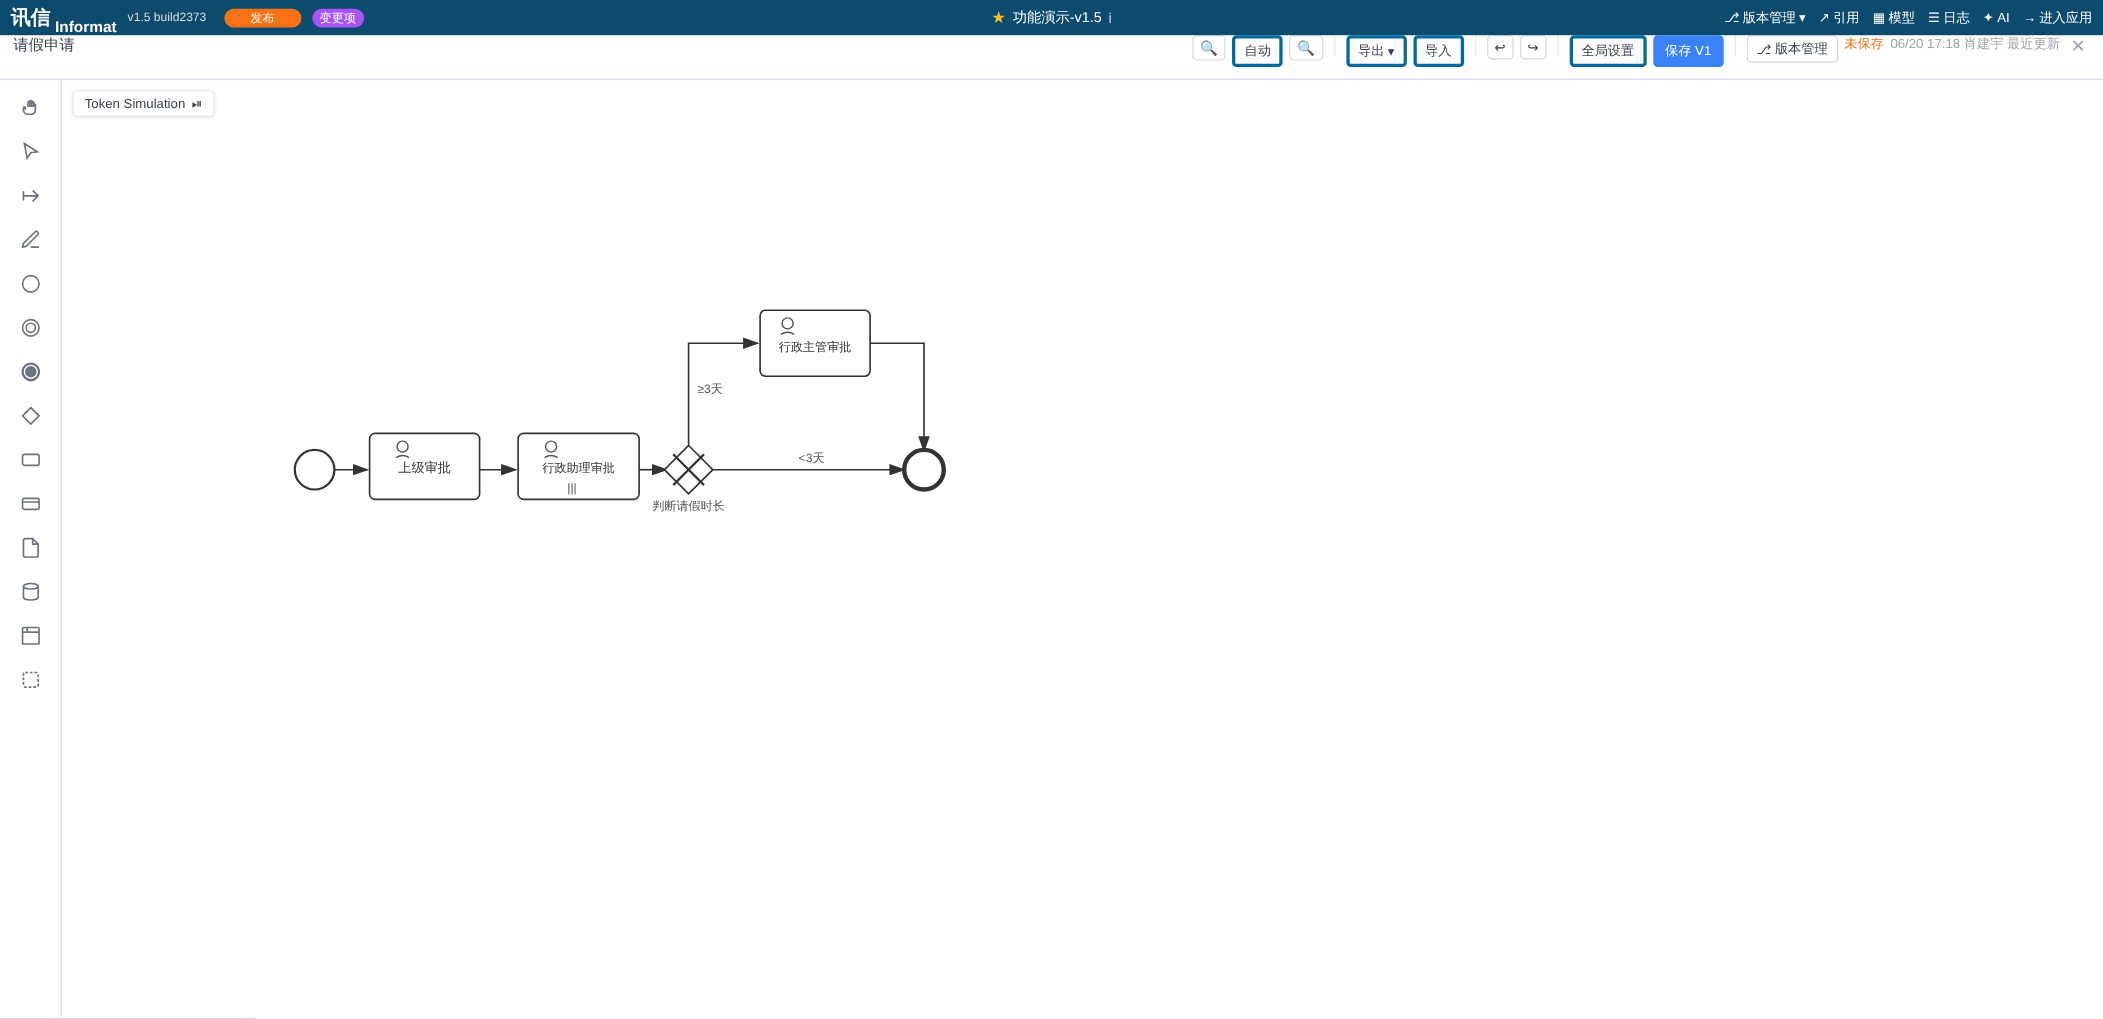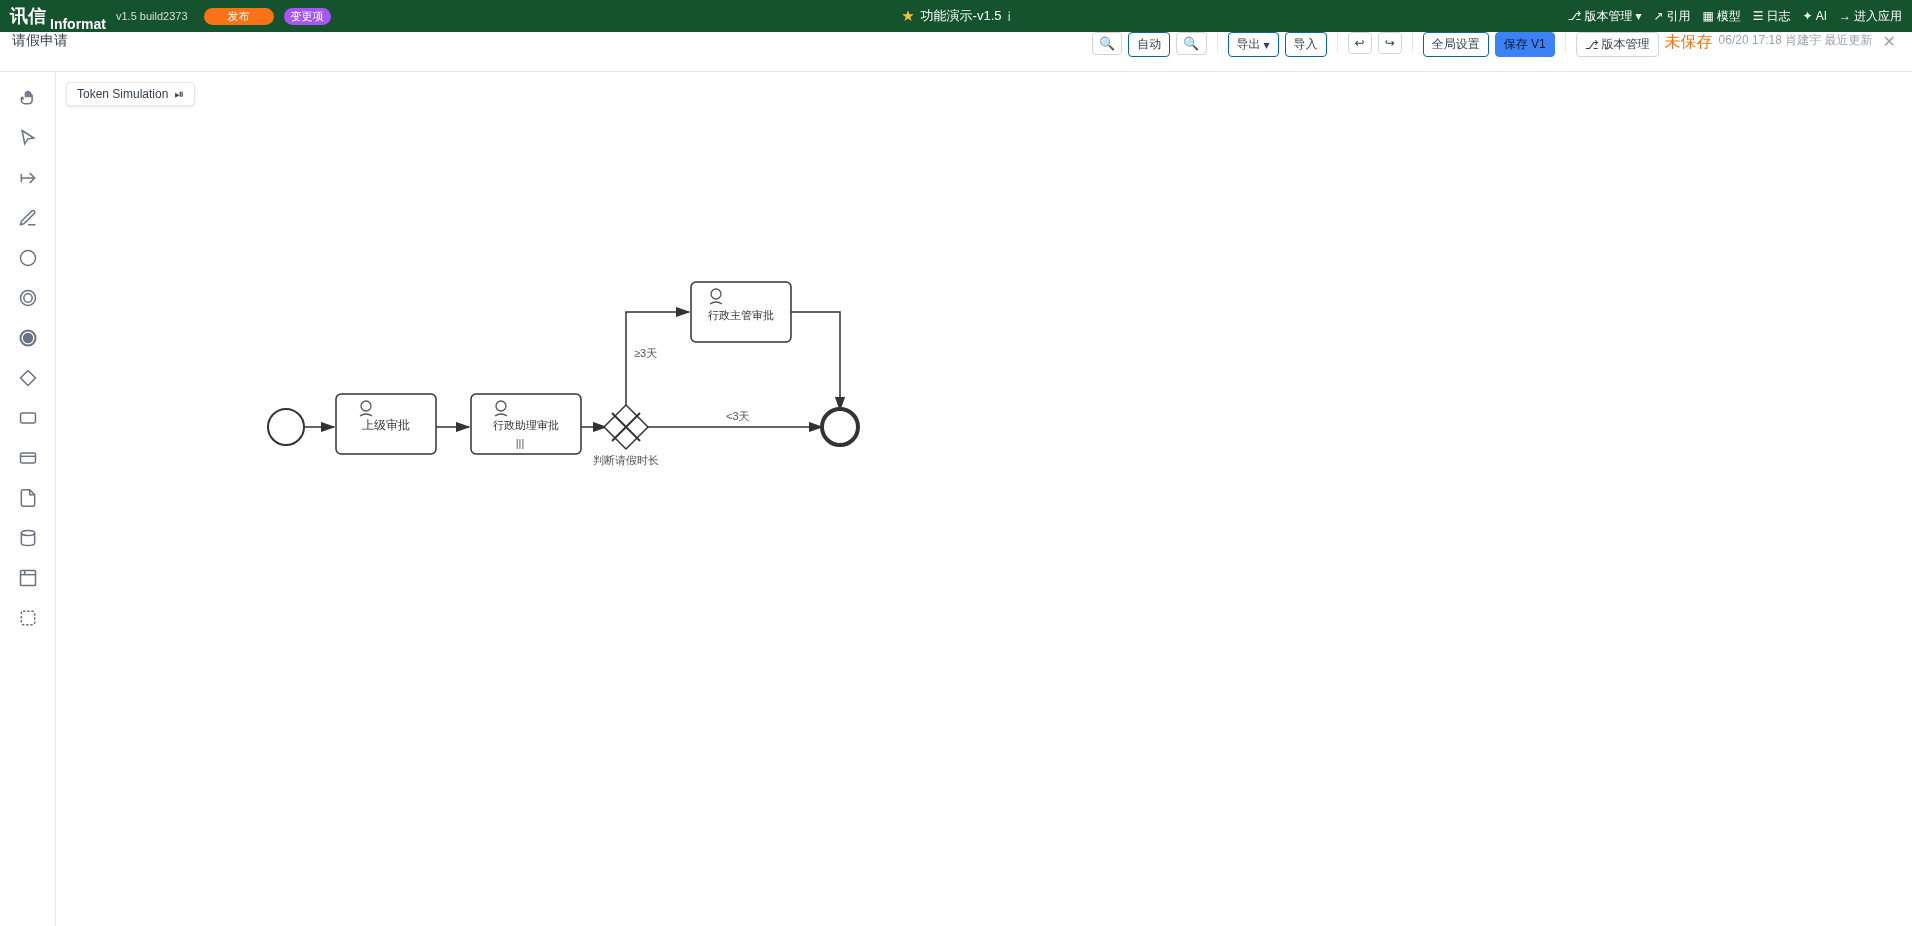--- a/index.html
+++ b/index.html
@@ -2,21 +2,21 @@
 <html><head>
   <meta charset="utf-8">
   <style>
     * { margin: 0; padding: 0; box-sizing: border-box; }
     body { font-family: 'Microsoft YaHei', Arial, sans-serif; background: #f5f5f5; overflow: hidden; width: 1912px; height: 926px; }
 
     
     .top-nav {
       width: 100%;
       height: 32px;
-      background: #14532d;
+      background: #0c4a6e;
       display: flex;
       align-items: center;
       padding: 0 10px;
       gap: 10px;
       position: relative;
     }
     .logo {
       color: white;
       font-size: 16px;
       font-weight: bold;
@@ -87,31 +87,31 @@
     .page-title {
       font-size: 14px;
       color: #374151;
       margin-right: auto;
     }
     .toolbar-btn {
       display: flex;
       align-items: center;
       gap: 3px;
       padding: 3px 8px;
-      border: 1px solid #0369a1;
+      border: 3px solid #0369a1;
       border-radius: 4px;
       background: white;
       font-size: 12px;
       color: #374151;
       cursor: pointer;
       white-space: nowrap;
     }
     .toolbar-btn.primary {
       background: #3b82f6;
-      color: #0f172a;
+      color: #ffffff;
       border-color: #3b82f6;
     }
     .toolbar-btn.icon-only {
       padding: 3px 6px;
       border: 1px solid #d1d5db;
     }
     .toolbar-sep {
       width: 1px;
       height: 20px;
       background: #e5e7eb;
@@ -124,21 +124,21 @@
       padding: 3px 8px;
       border: 1px solid #d1d5db;
       border-radius: 4px;
       background: white;
       font-size: 12px;
       color: #374151;
       cursor: pointer;
     }
     .unsaved-label {
       color: #f97316;
-      font-size: 16px;
+      font-size: 12px;
     }
     .time-label {
       color: #9ca3af;
       font-size: 12px;
     }
     .close-btn {
       cursor: pointer;
       color: #9ca3af;
       font-size: 16px;
       padding: 0 4px;

